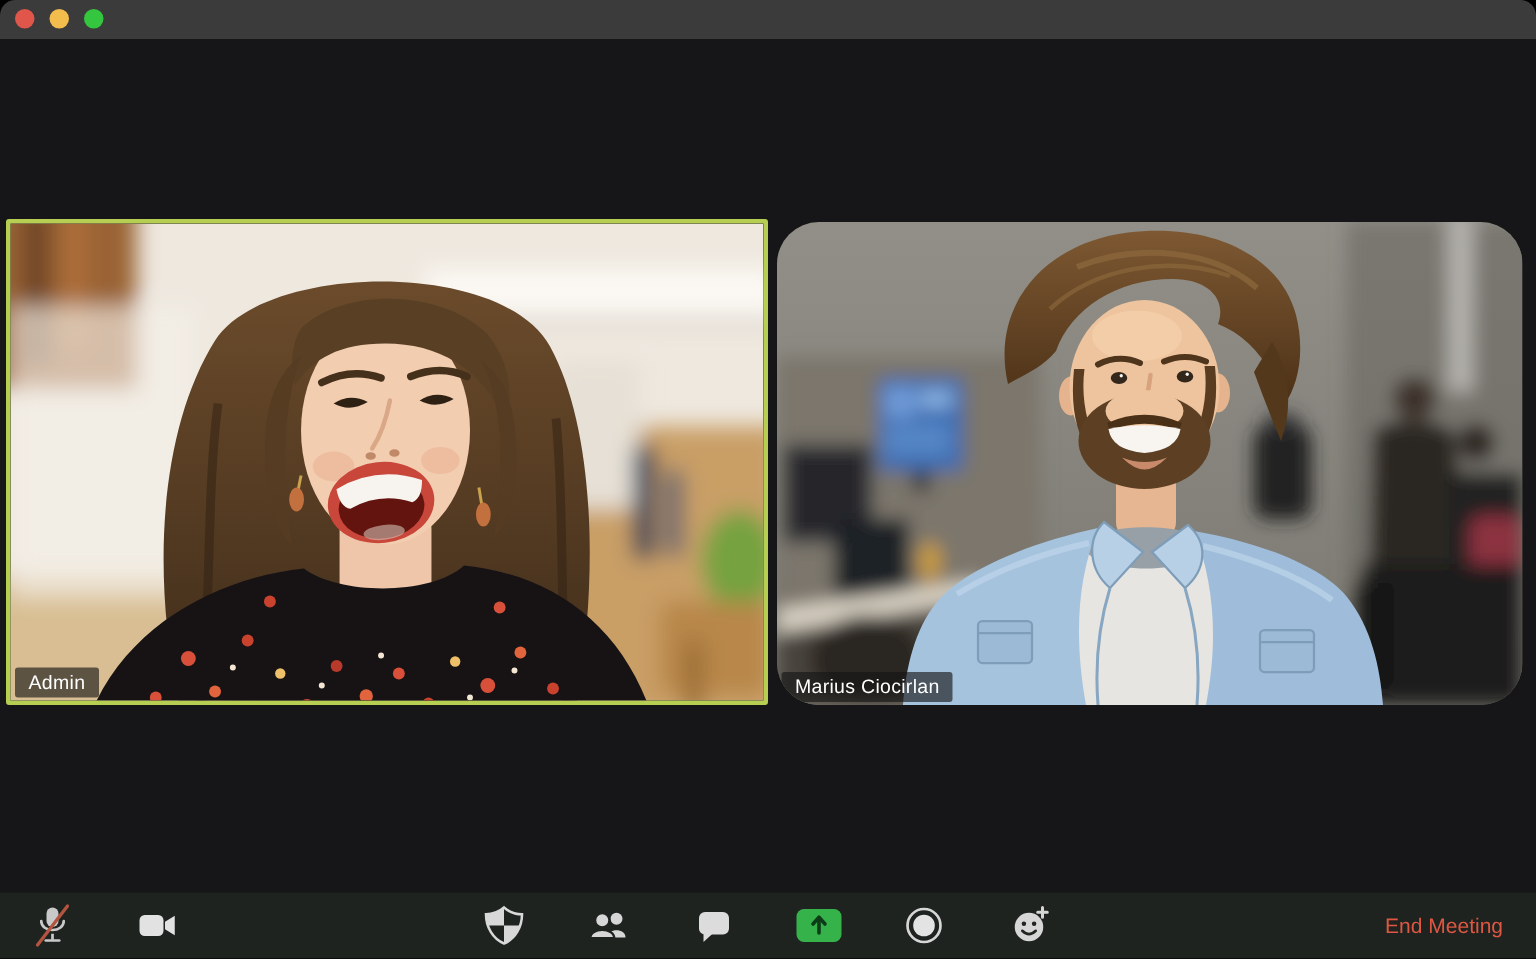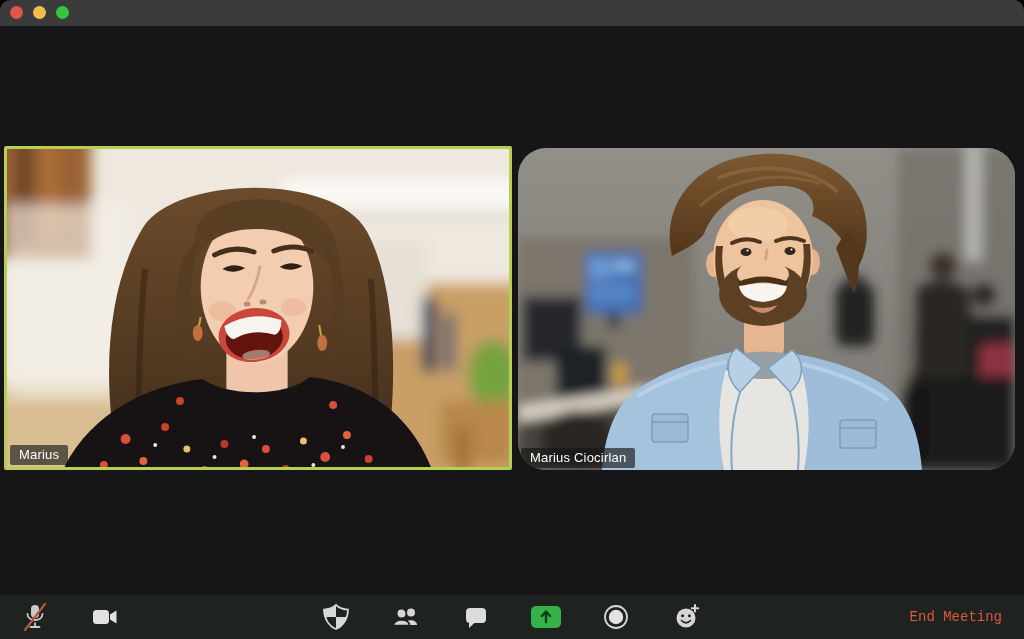--- a/index.html
+++ b/index.html
@@ -39,21 +39,21 @@
   }
   .tb-btn {
     position:absolute; top:3px; width:38px; height:38px;
     background:transparent; border:none; cursor:pointer;
     display:flex; align-items:center; justify-content:center; padding:0;
   }
   .tb-btn svg { display:block; }
   .end-meeting-btn {
     position:absolute; right:22px; top:0; height:44px;
     background:transparent; border:none; cursor:pointer;
-    color:#dd5742; font-size:14px; font-family:Liberation Mono, monospace;
+    color:#dd5742; font-size:14px; font-family:Liberation Sans, sans-serif;
   }
 </style>
 </head>
 <body>
 
 <div class="window">
 
   <div class="titlebar">
     <span class="tl red"></span>
     <span class="tl yellow"></span>
@@ -144,21 +144,21 @@
             <ellipse cx="250" cy="189" rx="29" ry="21" fill="#64140f"></ellipse>
             <path d="M 221 174 Q 250 161 279 174 Q 278 186 271 188 Q 250 179 229 188 Q 222 186 221 174 Z" fill="#f7f3ee"></path>
             <ellipse cx="250" cy="206" rx="14" ry="5" fill="#d9cdc2" opacity="0.55"></ellipse>
           </g>
           <path d="M 196 168 L 194 178" stroke="#caa24e" stroke-width="2"></path>
           <ellipse cx="193" cy="184" rx="5" ry="8" fill="#c2703d"></ellipse>
           <path d="M 316 176 L 318 188" stroke="#caa24e" stroke-width="2"></path>
           <ellipse cx="319" cy="194" rx="5" ry="8" fill="#c2703d"></ellipse>
         </g>
       </svg>
-      <span class="name-label">Marius</span>
+      <span class="name-label">Admin</span>
     </div>
 
     <div class="tile tile-right">
       <svg viewBox="0 0 497 322" preserveAspectRatio="none">
         <defs>
           <filter id="bgblurR" x="-20%" y="-20%" width="140%" height="140%">
               <feGaussianBlur stdDeviation="6"></feGaussianBlur>
             </filter>
           <linearGradient id="wallR" x1="0" y1="0" x2="0" y2="1">
             <stop offset="0" stop-color="#918f88"></stop>

